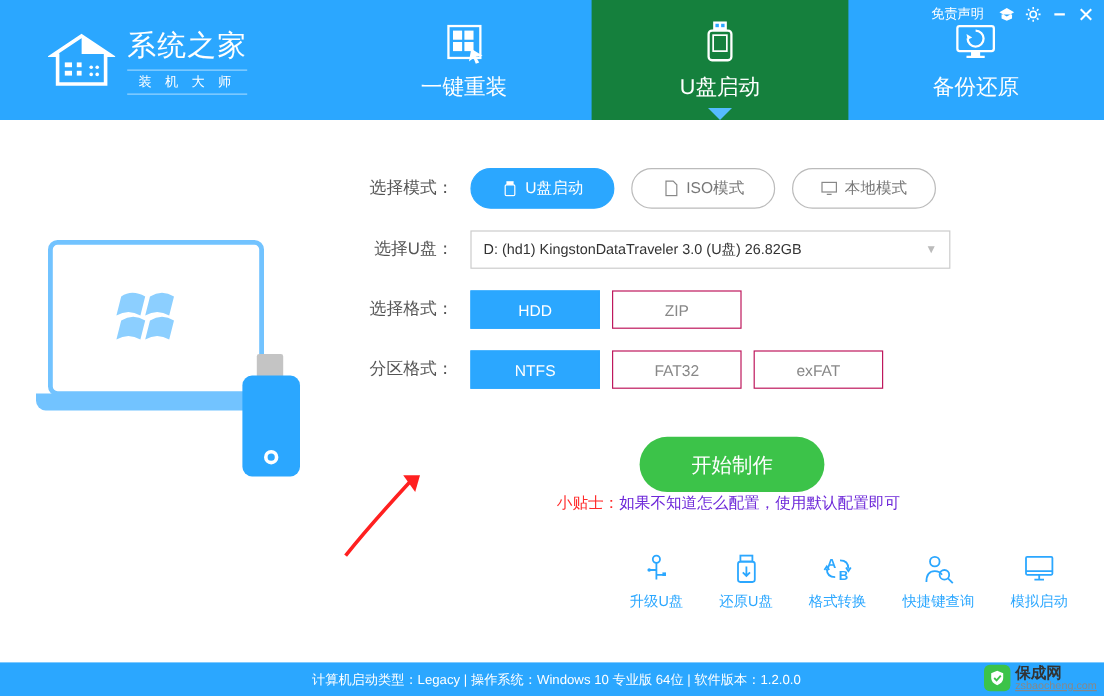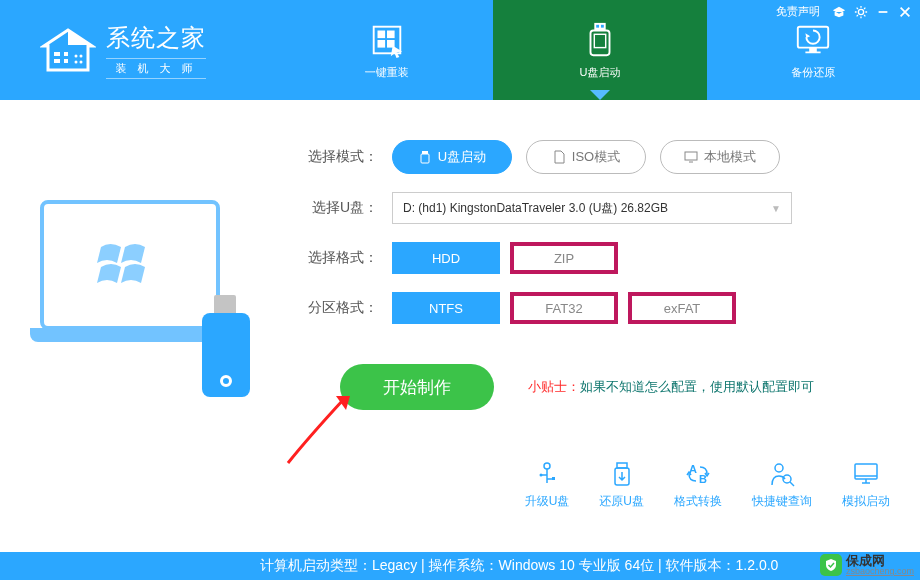--- a/index.html
+++ b/index.html
@@ -10,21 +10,21 @@
 .logo-icon { width: 56px; height: 48px; }
 .logo-text { display: flex; flex-direction: column; color: #fff; margin-left: 10px; }
 .logo-title { font-size: 24px; font-weight: normal; letter-spacing: 1px; text-align: right; }
 .logo-sub { font-size: 11px; letter-spacing: 4px; border-top: 1px solid rgba(255,255,255,0.5); border-bottom: 1px solid rgba(255,255,255,0.5); padding: 2px 0; margin-top: 4px; text-align: center; }
 
 .tabs { flex: 1; display: flex; align-items: stretch; }
 .tab { flex: 1; display: flex; flex-direction: column; align-items: center; justify-content: center; color: #fff; cursor: pointer; position: relative; }
 .tab.active { background: #15803d; }
 .tab.active::after { content: ""; position: absolute; bottom: -10px; left: 50%; transform: translateX(-50%); border: 10px solid transparent; border-top-color: #55bbff; }
 .tab-icon { width: 38px; height: 38px; margin-bottom: 6px; }
-.tab-label { font-size: 11px; }
+.tab-label { font-size: 18px; }
 
 .topbar { position: absolute; top: 4px; right: 8px; display: flex; align-items: center; gap: 8px; color: #fff; font-size: 11px; }
 .topbar .icon { width: 14px; height: 14px; cursor: pointer; }
 .disclaimer { cursor: pointer; margin-right: 4px; }
 
 .content { position: absolute; top: 100px; left: 0; right: 0; bottom: 60px; background: #fff; }
 
 .illustration { position: absolute; left: 30px; top: 100px; width: 220px; height: 200px; }
 .laptop-screen { position: absolute; left: 10px; top: 0; width: 180px; height: 130px; border: 4px solid #72c3ff; border-radius: 8px; background: #fff; display: flex; align-items: center; justify-content: center; }
 .laptop-base { position: absolute; left: 0; top: 128px; width: 200px; height: 14px; background: #72c3ff; border-radius: 0 0 8px 8px; }
@@ -39,36 +39,36 @@
 
 .mode-btns { display: flex; gap: 14px; }
 .mode-btn { width: 120px; height: 34px; border: 1px solid #bbb; border-radius: 17px; display: flex; align-items: center; justify-content: center; gap: 6px; font-size: 13px; color: #777; cursor: pointer; background: #fff; }
 .mode-btn.active { background: #2ba7ff; border-color: #2ba7ff; color: #fff; }
 .mode-icon { width: 14px; height: 14px; }
 
 .select-usb { width: 400px; height: 32px; border: 1px solid #ccc; display: flex; align-items: center; padding: 0 10px; font-size: 12px; color: #333; justify-content: space-between; cursor: pointer; }
 .select-arrow { color: #bbb; font-size: 10px; }
 
 .fmt-btns { display: flex; gap: 10px; }
-.fmt-btn { width: 108px; height: 32px; border: 4px solid #be185d; display: flex; align-items: center; justify-content: center; font-size: 13px; color: #888; cursor: pointer; background: #fff; }
+.fmt-btn { width: 108px; height: 32px; border: 1px solid #be185d; display: flex; align-items: center; justify-content: center; font-size: 13px; color: #888; cursor: pointer; background: #fff; }
 .fmt-btn.active { background: #2ba7ff; border-color: #2ba7ff; color: #fff; }
 
-.action-row { display: flex; align-items: center; margin-top: 40px; }
+.action-row { display: flex; align-items: center; margin-top: 40px; flex-direction: column; }
 .start-btn { width: 154px; height: 46px; background: #3cc349; border-radius: 23px; color: #fff; font-size: 17px; display: flex; align-items: center; justify-content: center; cursor: pointer; margin-left: 40px; }
 .tip { margin-left: 34px; font-size: 13px; }
 .tip-label { color: #ff2a2a; }
-.tip-text { color: #0f766e; }
+.tip-text { color: #6d28d9; }
 
 .arrow-annot { position: absolute; left: 278px; top: 288px; width: 90px; height: 80px; pointer-events: none; }
 
 .tools { position: absolute; right: 30px; bottom: 10px; display: flex; gap: 30px; }
 .tool { display: flex; flex-direction: column; align-items: center; gap: 6px; color: #2ba7ff; font-size: 12px; cursor: pointer; }
 .tool-icon { width: 26px; height: 26px; }
 
-.footer { position: absolute; left: 0; right: 0; bottom: 0; height: 28px; background: #2ba7ff; color: #fff; font-size: 14px; display: flex; align-items: center; padding-left: 260px; }
+.footer { position: absolute; left: 0; right: 0; bottom: 0; height: 28px; background: #2ba7ff; color: #fff; font-size: 11px; display: flex; align-items: center; padding-left: 260px; }
 
 .watermark { position: absolute; right: 6px; bottom: 4px; display: flex; align-items: center; gap: 4px; }
 .wm-badge { width: 22px; height: 22px; background: #3cc349; border-radius: 5px; display: flex; align-items: center; justify-content: center; }
 .wm-text { display: flex; flex-direction: column; line-height: 1; }
 .wm-cn { font-size: 13px; font-weight: bold; color: #333; }
 .wm-url { font-size: 9px; color: #888; text-decoration: underline; }
 </style>
 </head>
 <body>
 

